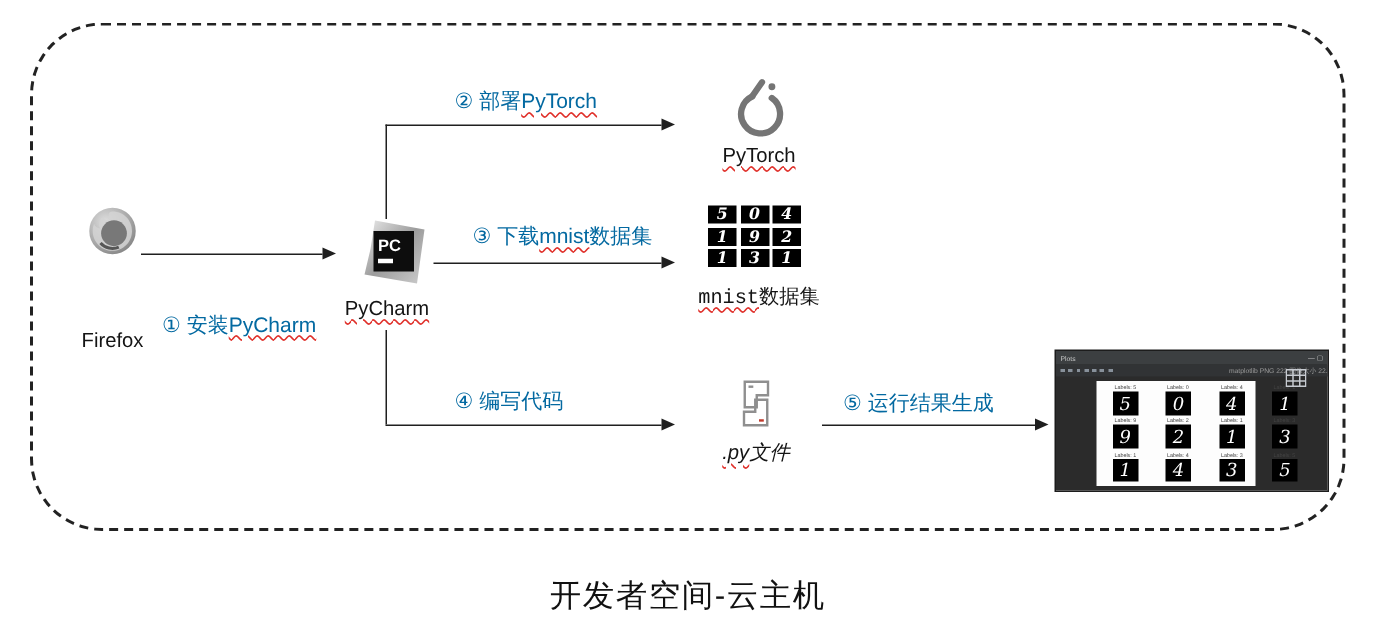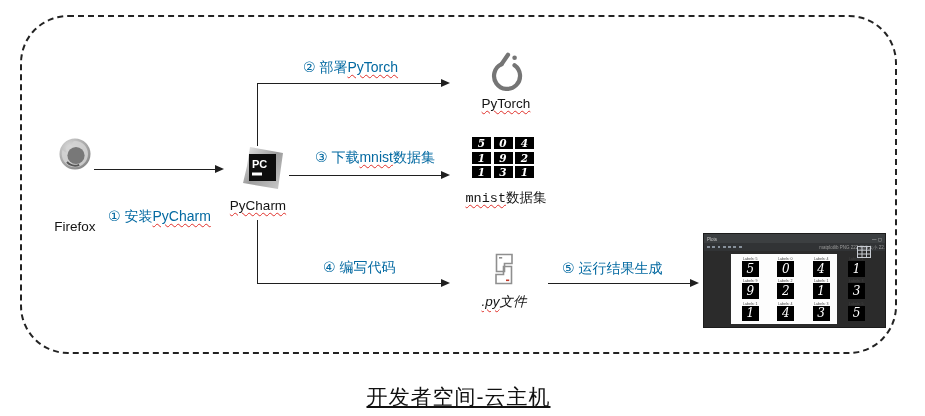--- a/index.html
+++ b/index.html
@@ -15,21 +15,21 @@
                  border-left:9px solid #1f1f1f; border-top:4.5px solid transparent;
                  border-bottom:4.5px solid transparent; }
   .vline { position:absolute; width:0; border-left:1.6px solid #1f1f1f; }
 
   
   .step-label { position:absolute; font-size:14px; color:#0369a1; white-space:nowrap; }
   .node-label { position:absolute; font-size:13.5px; color:#141414; text-align:center; white-space:nowrap; }
   .wavy { text-decoration-line:underline; text-decoration-style:wavy;
           text-decoration-color:#e0302a; text-decoration-thickness:1px; text-underline-offset:2px; }
   .caption { position:absolute; left:20px; top:383px; width:877px; text-align:center;
-             font-size:21px; color:#111; letter-spacing:1px;text-decoration:underline; }
+             font-size:21px; color:#111; letter-spacing:1px; }
 
   
   .icon { position:absolute; }
 
   
   .mnist-grid { position:absolute; left:472px; top:137px; display:grid;
                 grid-template-columns:repeat(3,19px); grid-auto-rows:12px; gap:2.5px; }
   .mnist-tile { background:#000; color:#fff; display:flex; align-items:center; justify-content:center;
                 font-size:10.5px; font-weight:bold; font-style:italic;
                 font-family:"DejaVu Serif",serif; }
@@ -77,21 +77,21 @@
   <div class="hline" style="left:257px; top:283px; width:184px;">
       <span class="head"></span>
     </div>
   <div class="hline" style="left:548px; top:283px; width:142px;">
       <span class="head"></span>
     </div>
 
   <div class="step-label" style="left:108px; top:168px;margin-top:40px;"><span>① 安装</span><span class="wavy">PyCharm</span></div>
   <div class="step-label" style="left:303px; top:59px;"><span>② 部署</span><span class="wavy">PyTorch</span></div>
   <div class="step-label" style="left:315px; top:149px;"><span>③ 下载</span><span class="wavy">mnist</span><span>数据集</span></div>
-  <div class="step-label" style="left:303px; top:259px;margin-left:20px;"><span>④ 编写代码</span></div>
+  <div class="step-label" style="left:303px; top:259px;"><span>④ 编写代码</span></div>
   <div class="step-label" style="left:562px; top:260px;text-align:center;"><span>⑤ 运行结果生成</span></div>
 
   <svg class="icon" style="left:57px; top:136px;" width="36" height="36" viewBox="0 0 36 36">
     <defs>
       <radialGradient id="ffg" cx="0.35" cy="0.3" r="0.95">
         <stop offset="0" stop-color="#dedede"></stop>
           <stop offset="0.55" stop-color="#a6a6a6"></stop>
           <stop offset="1" stop-color="#6b6b6b"></stop>
       </radialGradient>
     </defs>

